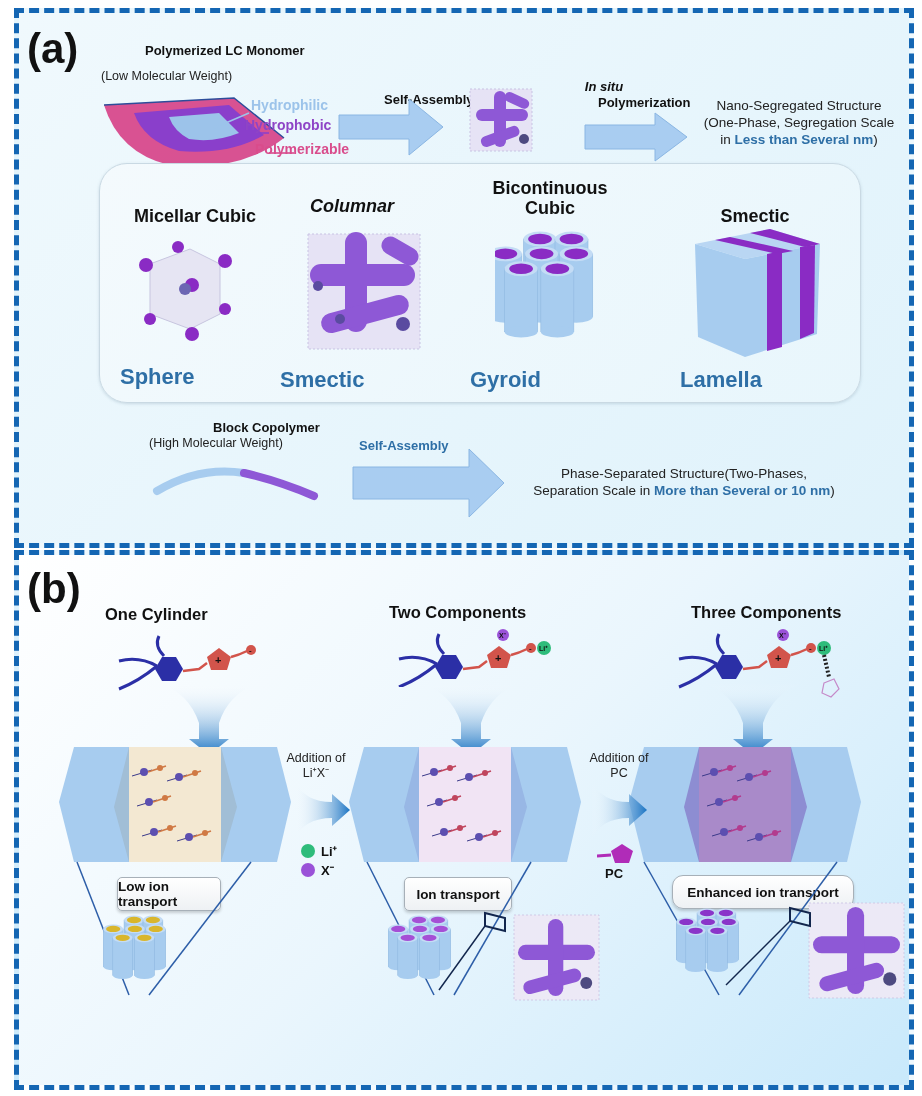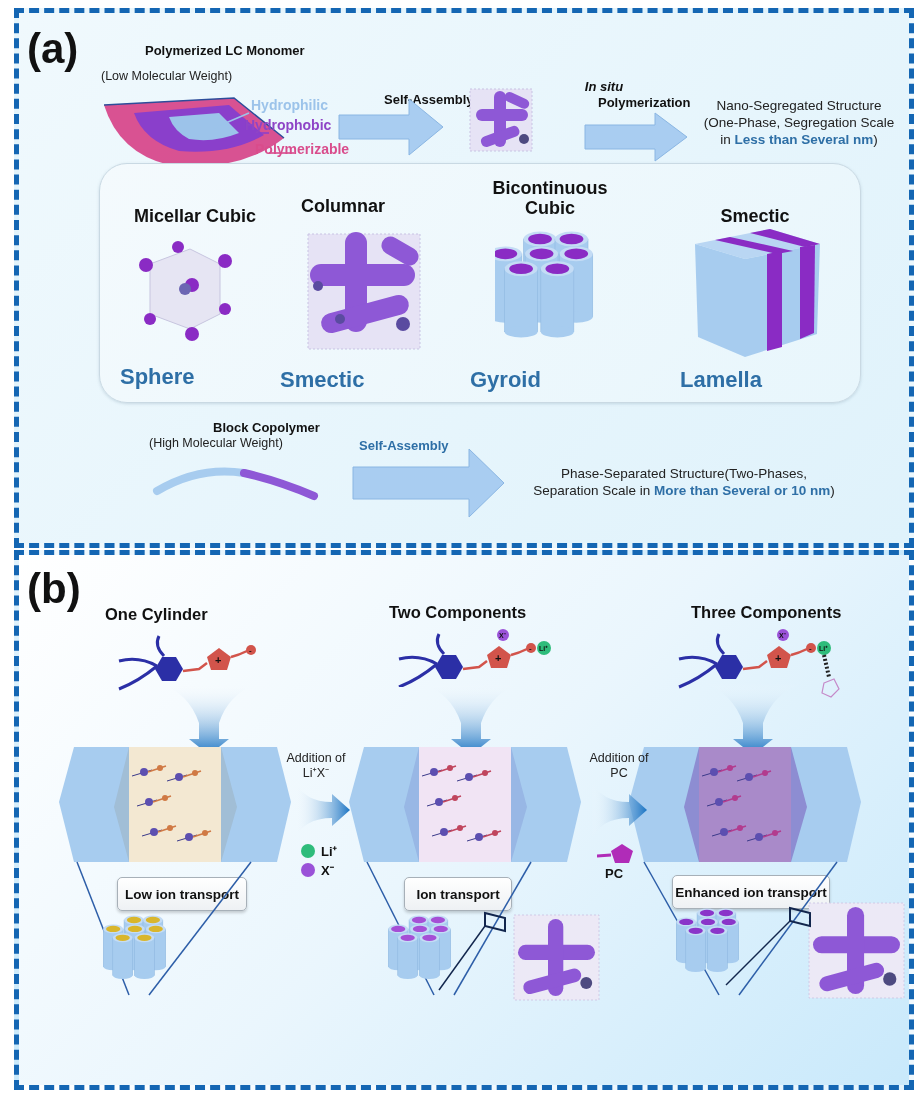--- a/index.html
+++ b/index.html
@@ -101,21 +101,21 @@
           <circle cx="16" cy="26" r="7"></circle>
         <circle cx="62" cy="46" r="7"></circle>
           <circle cx="95" cy="70" r="6"></circle>
           <circle cx="20" cy="80" r="6"></circle>
         <circle cx="62" cy="95" r="7"></circle>
       </g>
       <circle cx="55" cy="50" r="6" fill="#6c66b3"></circle>
     </svg>
     <div class="abs struct-name" style="left:20px; top:200px; width:150px;">Sphere</div>
 
-    <div class="abs struct-title" style="left:163px; top:32px; width:160px;">Columnar</div>
+    <div class="abs struct-title" style="left:172px; top:32px; width:160px;font-style:italic;">Columnar</div>
     <svg class="abs" style="left:200px; top:60px;" width="130" height="135">
       <rect x="8" y="10" width="112" height="115" fill="#e6e3f5" stroke="#c8c3e3" stroke-dasharray="2 2"></rect>
       <g fill="#8e58d6">
         <rect x="10" y="40" width="105" height="22" rx="11"></rect>
         <rect x="45" y="8" width="22" height="100" rx="11"></rect>
         <rect x="20" y="80" width="90" height="20" rx="10" transform="rotate(-15 65 90)"></rect>
         <rect x="80" y="18" width="40" height="18" rx="9" transform="rotate(30 100 27)"></rect>
       </g>
       <g fill="#5a4ba0">
           <circle cx="18" cy="62" r="5"></circle>
@@ -378,23 +378,23 @@
   </div>
   <svg class="abs" style="left:572px; top:225px;" width="60" height="60">
       <path d="M0 0 Q10 22 38 22 L38 14 L56 30 L38 46 L38 38 Q10 38 0 60 Z" fill="url(#ag)"></path>
     </svg>
   <svg class="abs" style="left:578px; top:288px;" width="40" height="22">
     <line x1="0" y1="13" x2="14" y2="12" stroke="#b02cb8" stroke-width="3"></line>
     <polygon points="14,8 25,1 36,8 32,20 18,20" fill="#b02cb8"></polygon>
   </svg>
   <div class="abs bold" style="left:586px; top:311px; font-size:13px; color:#111;">PC</div>
 
-  <div class="badge" style="left:98px; top:322px; width:130px;">Low ion transport</div>
+  <div class="badge" style="left:98px; top:322px; width:104px;">Low ion transport</div>
   <div class="badge" style="left:385px; top:322px; width:108px;">Ion transport</div>
-  <div class="badge" style="left:653px; top:320px; width:158px;">Enhanced ion transport</div>
+  <div class="badge" style="left:653px; top:320px; width:182px;border-radius:11px;">Enhanced ion transport</div>
 
   <svg class="abs" style="left:0; top:300px;" width="890" height="235" id="bottom-svg">
       <line x1="58" y1="7" x2="110" y2="140" stroke="#2d5ea8" stroke-width="1.5"></line>
       <line x1="232" y1="7" x2="130" y2="140" stroke="#2d5ea8" stroke-width="1.5"></line>
       <line x1="348" y1="7" x2="415" y2="140" stroke="#2d5ea8" stroke-width="1.5"></line>
       <line x1="512" y1="7" x2="435" y2="140" stroke="#2d5ea8" stroke-width="1.5"></line>
       <line x1="625" y1="7" x2="700" y2="140" stroke="#2d5ea8" stroke-width="1.5"></line>
       <line x1="818" y1="7" x2="720" y2="140" stroke="#2d5ea8" stroke-width="1.5"></line>
       <rect x="105.1" y="65" width="19.8" height="37.800000000000004" fill="#a7ccef" stroke="#8fb8e0" stroke-width="0.6"></rect>
       <ellipse cx="115" cy="102.80000000000001" rx="9.9" ry="3.465" fill="#a7ccef"></ellipse>

